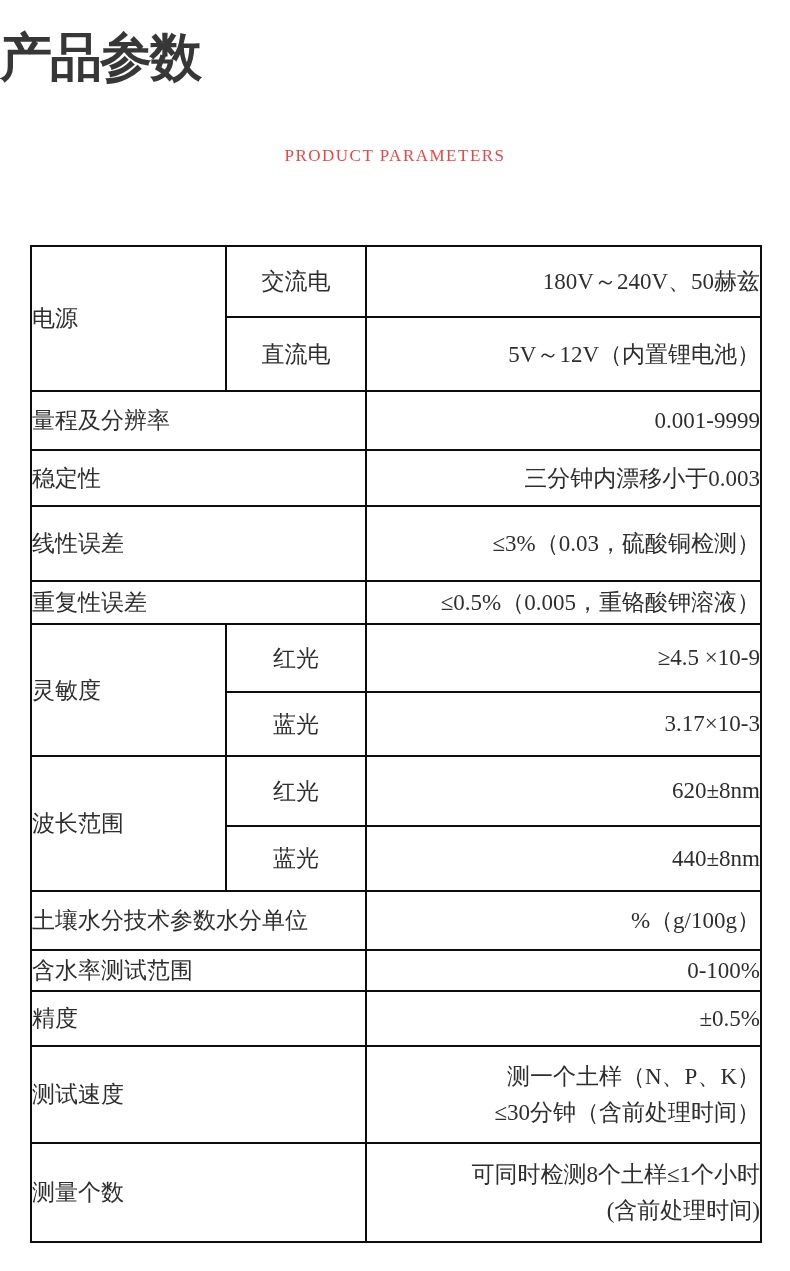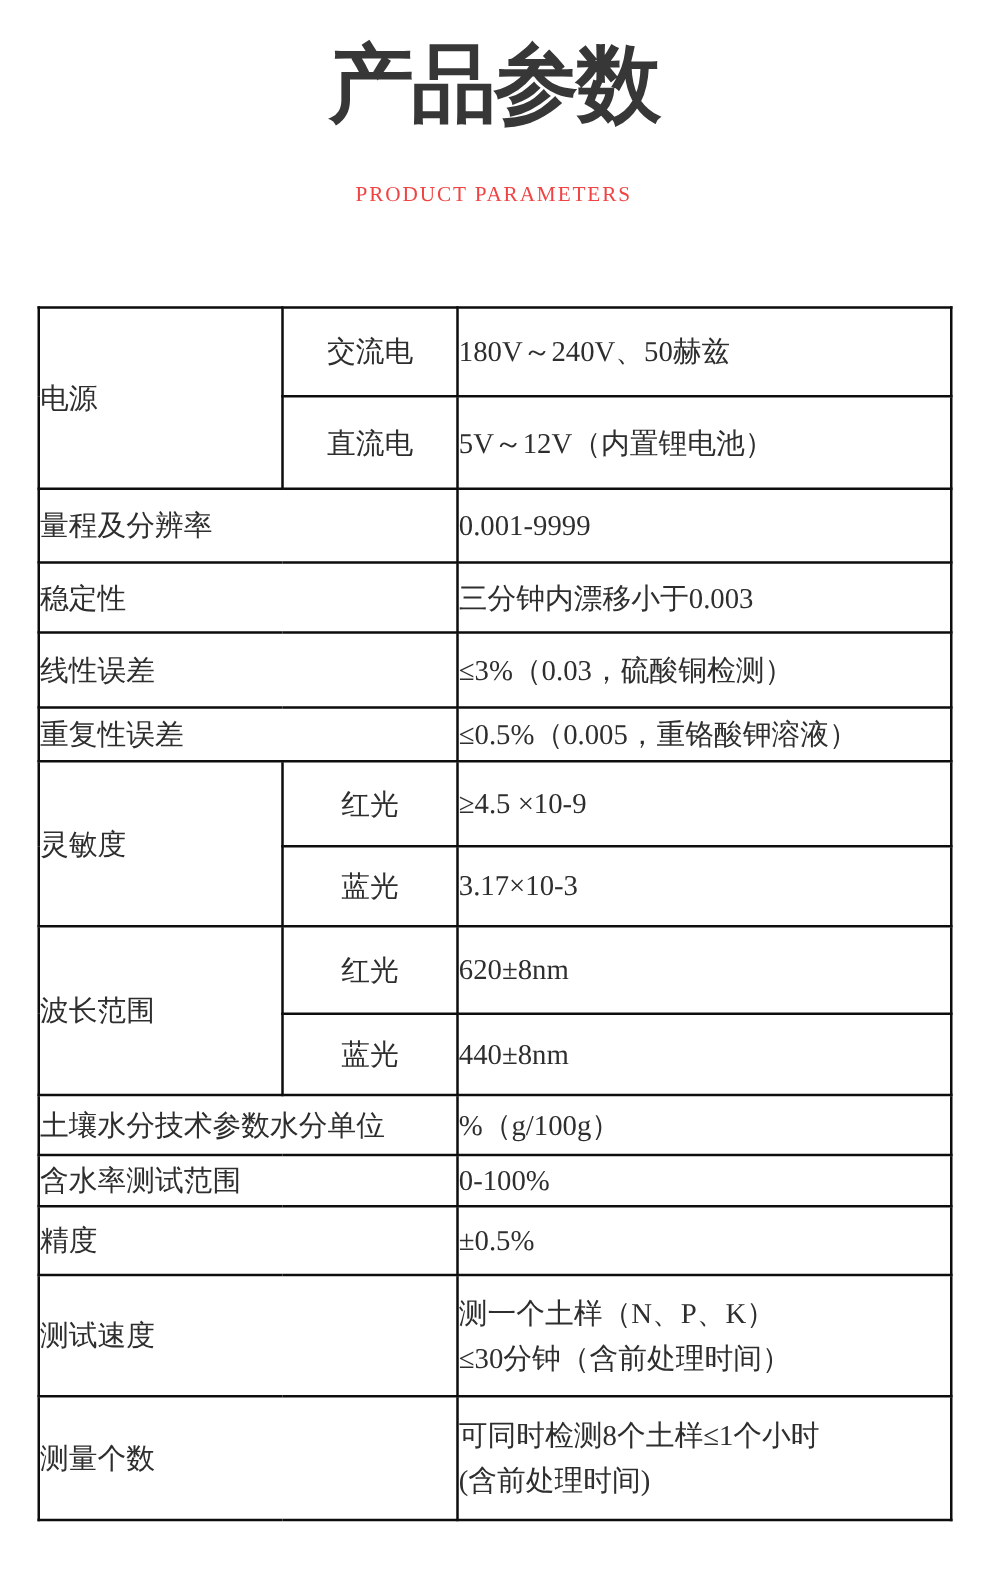--- a/index.html
+++ b/index.html
@@ -13,22 +13,21 @@
     height: 1271px;
     font-family: "Liberation Serif", "DejaVu Serif", serif;
     color: #2f2f2f;
     overflow: hidden;
   }
   .header-title {
     position: absolute;
     top: 28px;
     left: 0;
     width: 790px;
-    text-align: center;
-    font-size: 68px;
+    font-size: 52px;
     font-weight: 700;
     letter-spacing: -2px;
     color: #373737;
     line-height: 1.15;
     white-space: nowrap;
   }
   .header-subtitle {
     position: absolute;
     top: 146px;
     left: 0;
@@ -59,21 +58,21 @@
     padding-left: 18px;
     text-align: left;
     font-family: Liberation Mono, monospace;
   }
   td.cell-sub {
     text-align: center;
     margin-left: 24px;
   }
   td.cell-value {
     padding-left: 20px;
-    text-align: left;
+    text-align: right;
   }
   td.cell-value .line {
     line-height: 1.55;
   }
 </style>
 </head>
 <body>
 
 <div class="header-title">产品参数</div>
 <div class="header-subtitle">PRODUCT PARAMETERS</div>
@@ -95,21 +94,21 @@
       <td class="cell-value">5V～12V（内置锂电池）</td>
     </tr>
     <tr style="height:59px">
       <td class="cell-label" colspan="2">量程及分辨率</td>
       <td class="cell-value">0.001-9999</td>
     </tr>
     <tr style="height:56px">
       <td class="cell-label" colspan="2">稳定性</td>
       <td class="cell-value">三分钟内漂移小于0.003</td>
     </tr>
-    <tr style="height:60px">
+    <tr style="height:75px">
       <td class="cell-label" colspan="2">线性误差</td>
       <td class="cell-value">≤3%（0.03，硫酸铜检测）</td>
     </tr>
     <tr style="height:43px">
       <td class="cell-label" colspan="2">重复性误差</td>
       <td class="cell-value">≤0.5%（0.005，重铬酸钾溶液）</td>
     </tr>
     <tr style="height:68px">
       <td class="cell-label" rowspan="2">灵敏度</td>
       <td class="cell-sub">红光</td>
@@ -121,21 +120,21 @@
     </tr>
     <tr style="height:70px">
       <td class="cell-label" rowspan="2">波长范围</td>
       <td class="cell-sub">红光</td>
       <td class="cell-value">620±8nm</td>
     </tr>
     <tr style="height:65px">
       <td class="cell-sub">蓝光</td>
       <td class="cell-value">440±8nm</td>
     </tr>
-    <tr style="height:48px">
+    <tr style="height:59px">
       <td class="cell-label" colspan="2">土壤水分技术参数水分单位</td>
       <td class="cell-value">%（g/100g）</td>
     </tr>
     <tr style="height:41px">
       <td class="cell-label" colspan="2">含水率测试范围</td>
       <td class="cell-value">0-100%</td>
     </tr>
     <tr style="height:55px">
       <td class="cell-label" colspan="2">精度</td>
       <td class="cell-value">±0.5%</td>

